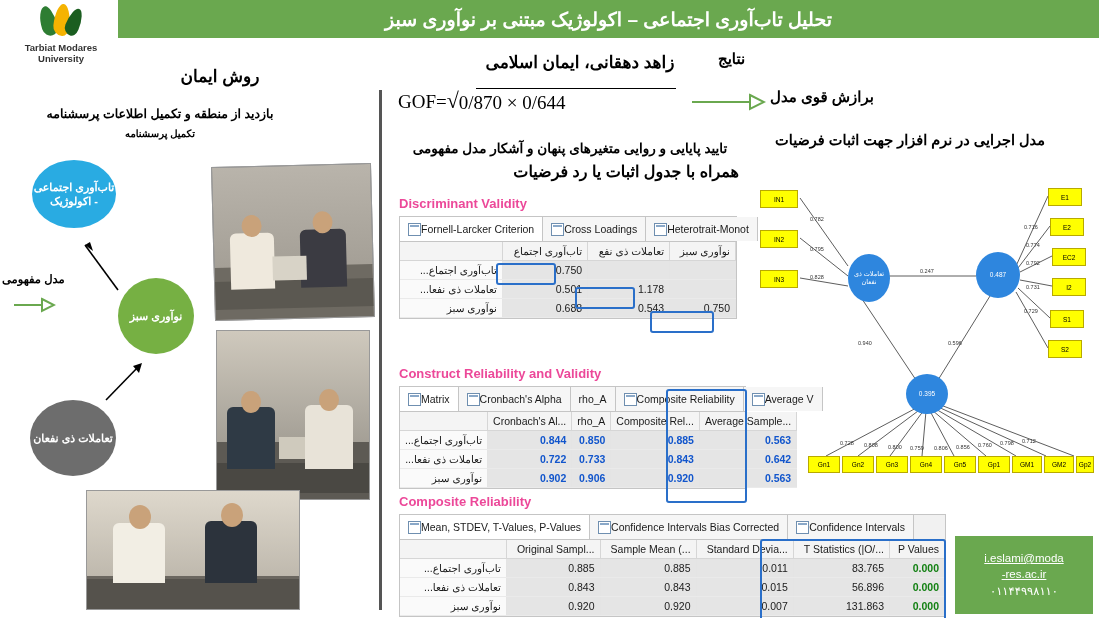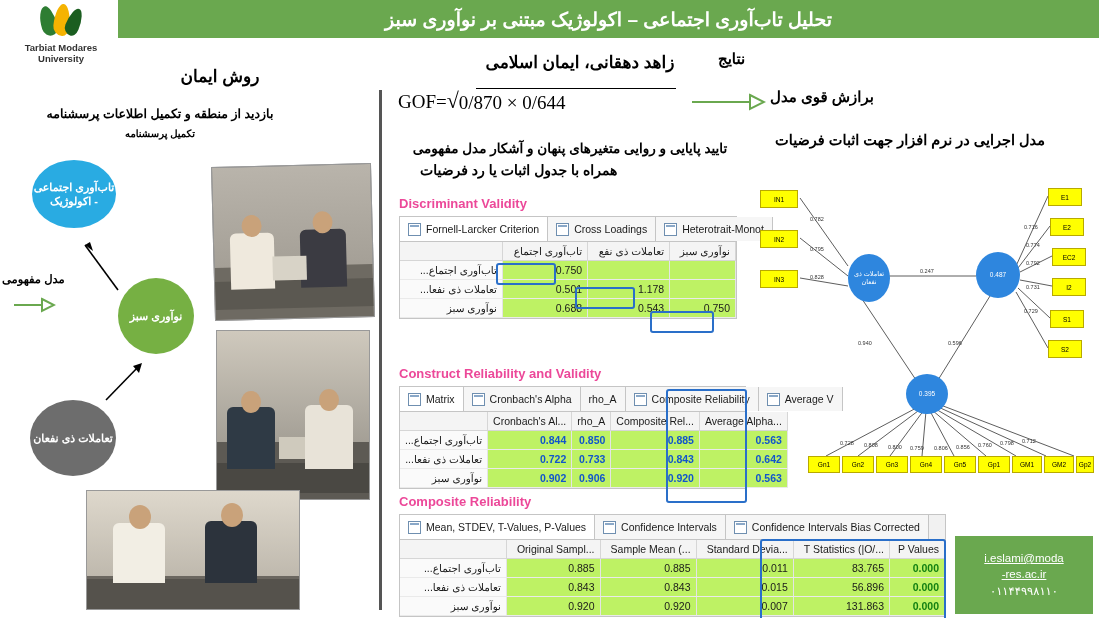--- a/index.html
+++ b/index.html
@@ -56,21 +56,21 @@
     font-family:"Liberation Serif", serif;font-size:19px;color:#000;
     white-space:nowrap;
   }
   #gof-radical{
     position:absolute;left:78px;top:0px;width:200px;border-top:1.4px solid #000;
   }
   #arrow-green{left:690px;top:92px;width:76px;height:20px;}
 
   #fit-label{left:770px;top:88px;font-size:15px;}
   #valid-line1{left:400px;top:140px;width:340px;text-align:center;font-size:13.5px;}
-  #valid-line2{left:420px;top:162px;width:340px;text-align:left;font-size:14px;}
+  #valid-line2{left:399px;top:162px;width:340px;text-align:right;font-size:16px;}
   #model-exec-label{left:770px;top:132px;width:280px;text-align:center;font-size:14.5px;}
 
   
   #divider{left:379px;top:90px;width:3px;height:520px;background:#555;}
 
   
   #circle-tab{left:32px;top:160px;width:84px;height:68px;border-radius:50%;
      background:#29abe2;color:#fff;display:flex;align-items:center;justify-content:center;}
   #circle-green{left:118px;top:278px;width:76px;height:76px;border-radius:50%;
      background:#76b043;color:#fff;display:flex;align-items:center;justify-content:center;}
@@ -94,34 +94,34 @@
 
   
   .sec-title{color:#ec4899;font-weight:bold;font-size:13px;}
   #dv-title{left:399px;top:196px;}
   #cr-title{left:399px;top:366px;}
   #comp-title{left:399px;top:494px;}
 
   .panel{background:#ffffff;border:1px solid #c5c5c5;}
   .tabrow{display:flex;background:#f1f1f1;border-bottom:1px solid #c5c5c5;height:24px;align-items:stretch;}
   .tab{
-    display:flex;align-items:center;gap:5px;padding:0 8px;font-size:10.5px;color:#1a1a1a;
+    display:flex;align-items:center;padding:0 8px;font-size:10.5px;color:#1a1a1a;
     border-right:1px solid #c5c5c5;background:#f6f6f6;white-space:nowrap;
   }
   .tab.active{background:#ffffff;}
   .tabicon{width:11px;height:11px;border:1px solid #6f8fb0;background:#ffffff;display:inline-block;position:relative;}
   .tabicon:before{content:"";position:absolute;left:1px;top:1px;right:1px;height:2px;background:#8aa8c8;}
   .grid{width:100%;border-collapse:collapse;font-size:10.5px;color:#1a1a1a;}
   .grid th{
     background:#f4f4f4;border-right:1px solid #d6d6d6;border-bottom:1px solid #d6d6d6;
     font-weight:normal;padding:3px 5px;text-align:right;white-space:nowrap;
   }
   .grid td{
     border-right:1px solid #e4e4e4;border-bottom:1px solid #eaeaea;padding:3px 5px;text-align:right;
-    white-space:nowrap;background:#bef264;
+    white-space:nowrap;background:#e5e5e5;
   }
   .rowhead{direction:rtl;text-align:right;background:#fafafa !important;}
   .blue{color:#1155cc;font-weight:bold;}
   .green{color:#128012;font-weight:bold;margin-top:18px;}
 
   #dv-panel{left:399px;top:216px;width:336px;}
   #cr-panel{left:399px;top:386px;width:345px;}
   #comp-panel{left:399px;top:514px;width:545px;}
 
   .boxsel{position:absolute;border:2px solid #2a6fc9;border-radius:3px;pointer-events:none;}
@@ -318,21 +318,21 @@
       <span>Average V</span>
     </div>
   </div>
   <table class="grid">
     <tbody>
         <tr>
       <th style="width:82px;"></th>
       <th>Cronbach's Al...</th>
       <th>rho_A</th>
       <th>Composite Rel...</th>
-      <th>Average Alpha...</th>
+      <th>Average Sample...</th>
     </tr>
     <tr>
       <td class="rowhead">تاب‌آوری اجتماع...</td>
       <td class="blue">0.844</td>
       <td class="blue">0.850</td>
       <td class="blue">0.885</td>
       <td class="blue">0.563</td>
     </tr>
     <tr>
       <td class="rowhead">تعاملات ذی نفعا...</td>
@@ -355,25 +355,25 @@
 
 <div id="comp-title" class="abs sec-title">Composite Reliability</div>
 <div id="comp-panel" class="abs panel">
   <div class="tabrow">
     <div class="tab active">
       <span class="tabicon"></span>
       <span>Mean, STDEV, T-Values, P-Values</span>
     </div>
     <div class="tab">
       <span class="tabicon"></span>
+      <span>Confidence Intervals Bias Corrected</span>
+    </div>
+    <div class="tab">
+      <span class="tabicon"></span>
       <span>Confidence Intervals</span>
-    </div>
-    <div class="tab">
-      <span class="tabicon"></span>
-      <span>Confidence Intervals Bias Corrected</span>
     </div>
   </div>
   <table class="grid">
     <tbody>
         <tr>
       <th style="width:96px;"></th>
       <th>Original Sampl...</th>
       <th>Sample Mean (...</th>
       <th>Standard Devia...</th>
       <th>T Statistics (|O/...</th>

